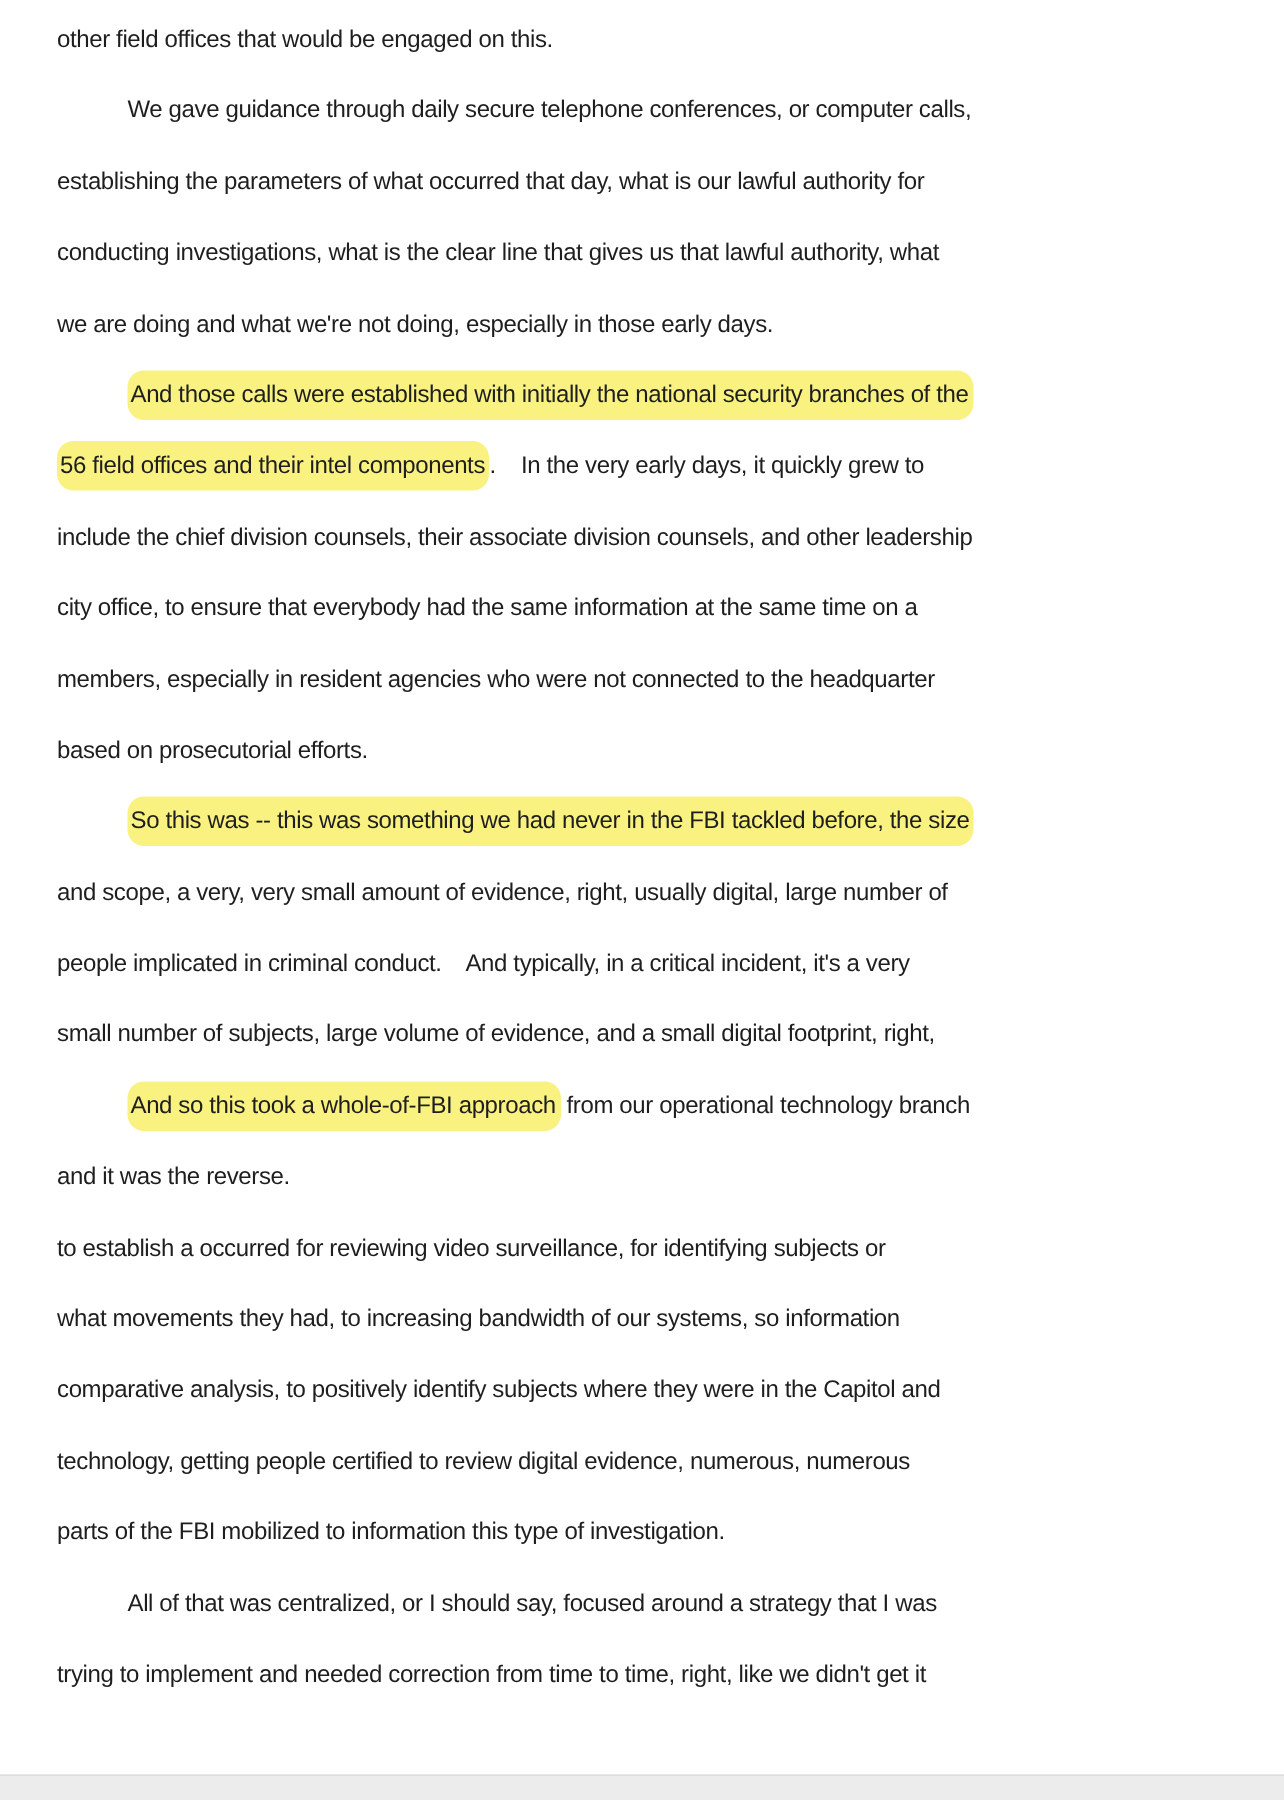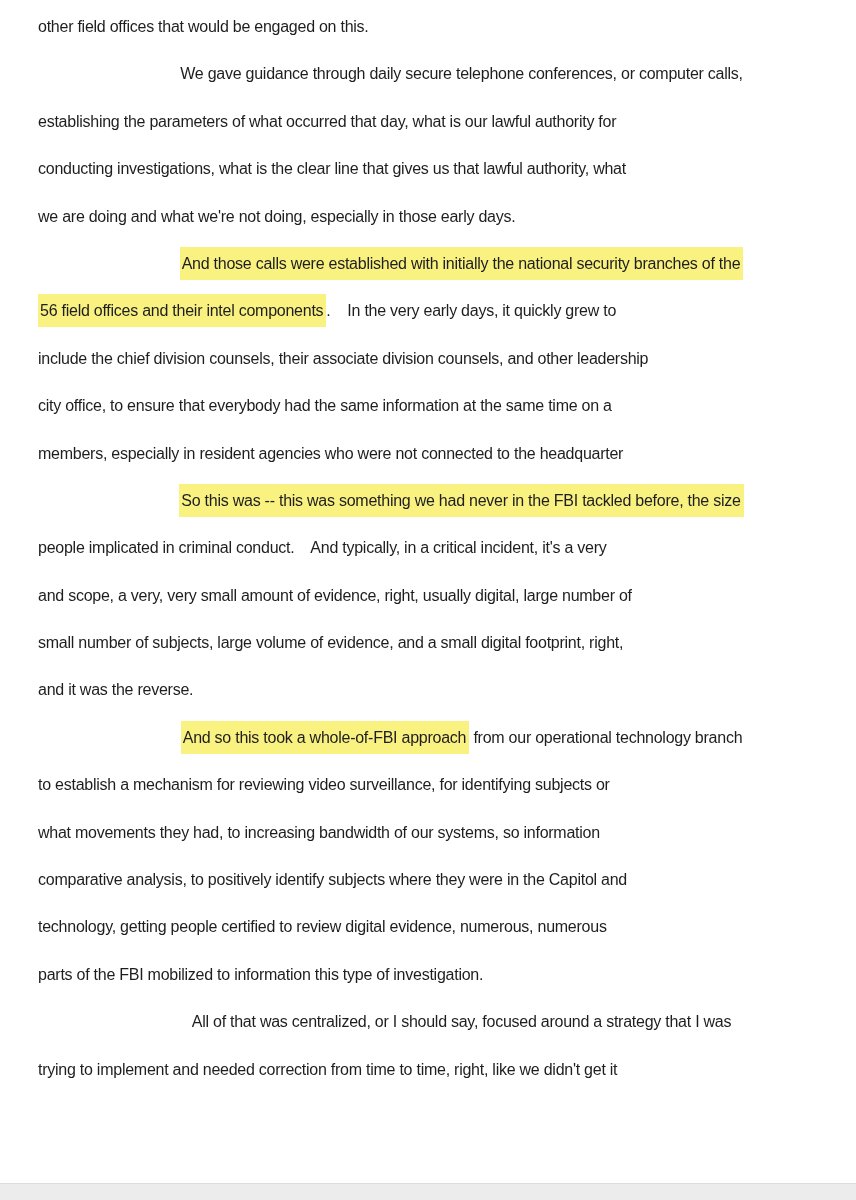--- a/index.html
+++ b/index.html
@@ -24,28 +24,28 @@
   }
   .line {
     height: 47.4px;
     line-height: 47.4px;
     font-size: 16px;
     letter-spacing: -0.25px;
     white-space: pre;
   }
   .line.indent {
     padding-left: 47px;
-    text-align: center;
   }
   .seg {
     background: transparent;
   }
   .hl {
     background: var(--hl, #f9f180);
     padding: 8px 3px 8px 2px;
+    border-radius: 11px;
   }
   .bottom-strip {
     position: absolute;
     left: 0;
     top: 1183px;
     width: 856px;
     height: 17px;
     background: #ececec;
     border-top: 1px solid #dddddd;
   }
@@ -58,27 +58,28 @@
       <div class="line"><span class="seg">other field offices that would be engaged on this.</span></div>
       <div class="line indent"><span class="seg">We gave guidance through daily secure telephone conferences, or computer calls,</span></div>
       <div class="line"><span class="seg">establishing the parameters of what occurred that day, what is our lawful authority for</span></div>
       <div class="line"><span class="seg">conducting investigations, what is the clear line that gives us that lawful authority, what</span></div>
       <div class="line"><span class="seg">we are doing and what we're not doing, especially in those early days.</span></div>
       <div class="line indent"><span class="hl">And those calls were established with initially the national security branches of the</span></div>
       <div class="line"><span class="hl">56 field offices and their intel components</span><span class="seg">.&nbsp;&nbsp;&nbsp; In the very early days, it quickly grew to</span></div>
       <div class="line"><span class="seg">include the chief division counsels, their associate division counsels, and other leadership</span></div>
       <div class="line"><span class="seg">city office, to ensure that everybody had the same information at the same time on a</span></div>
       <div class="line"><span class="seg">members, especially in resident agencies who were not connected to the headquarter</span></div>
+      <div class="line"><span class="seg">based on prosecutorial efforts.</span></div>
       <div class="line indent"><span class="hl">So this was -- this was something we had never in the FBI tackled before, the size</span></div>
+      <div class="line"><span class="seg">and scope, a very, very small amount of evidence, right, usually digital, large number of</span></div>
       <div class="line"><span class="seg">people implicated in criminal conduct.&nbsp;&nbsp;&nbsp; And typically, in a critical incident, it's a very</span></div>
-      <div class="line"><span class="seg">and scope, a very, very small amount of evidence, right, usually digital, large number of</span></div>
       <div class="line"><span class="seg">small number of subjects, large volume of evidence, and a small digital footprint, right,</span></div>
+      <div class="line indent"><span class="hl">And so this took a whole-of-FBI approach</span><span class="seg"> from our operational technology branch</span></div>
       <div class="line"><span class="seg">and it was the reverse.</span></div>
-      <div class="line indent"><span class="hl">And so this took a whole-of-FBI approach</span><span class="seg"> from our operational technology branch</span></div>
-      <div class="line"><span class="seg">to establish a mechanism for reviewing video surveillance, for identifying subjects or</span></div>
+      <div class="line"><span class="seg">to establish a occurred for reviewing video surveillance, for identifying subjects or</span></div>
       <div class="line"><span class="seg">what movements they had, to increasing bandwidth of our systems, so information</span></div>
       <div class="line"><span class="seg">comparative analysis, to positively identify subjects where they were in the Capitol and</span></div>
       <div class="line"><span class="seg">technology, getting people certified to review digital evidence, numerous, numerous</span></div>
       <div class="line"><span class="seg">parts of the FBI mobilized to information this type of investigation.</span></div>
       <div class="line indent"><span class="seg">All of that was centralized, or I should say, focused around a strategy that I was</span></div>
       <div class="line"><span class="seg">trying to implement and needed correction from time to time, right, like we didn't get it</span></div>
     </div>
   <div class="bottom-strip"></div>
 </div>
 

